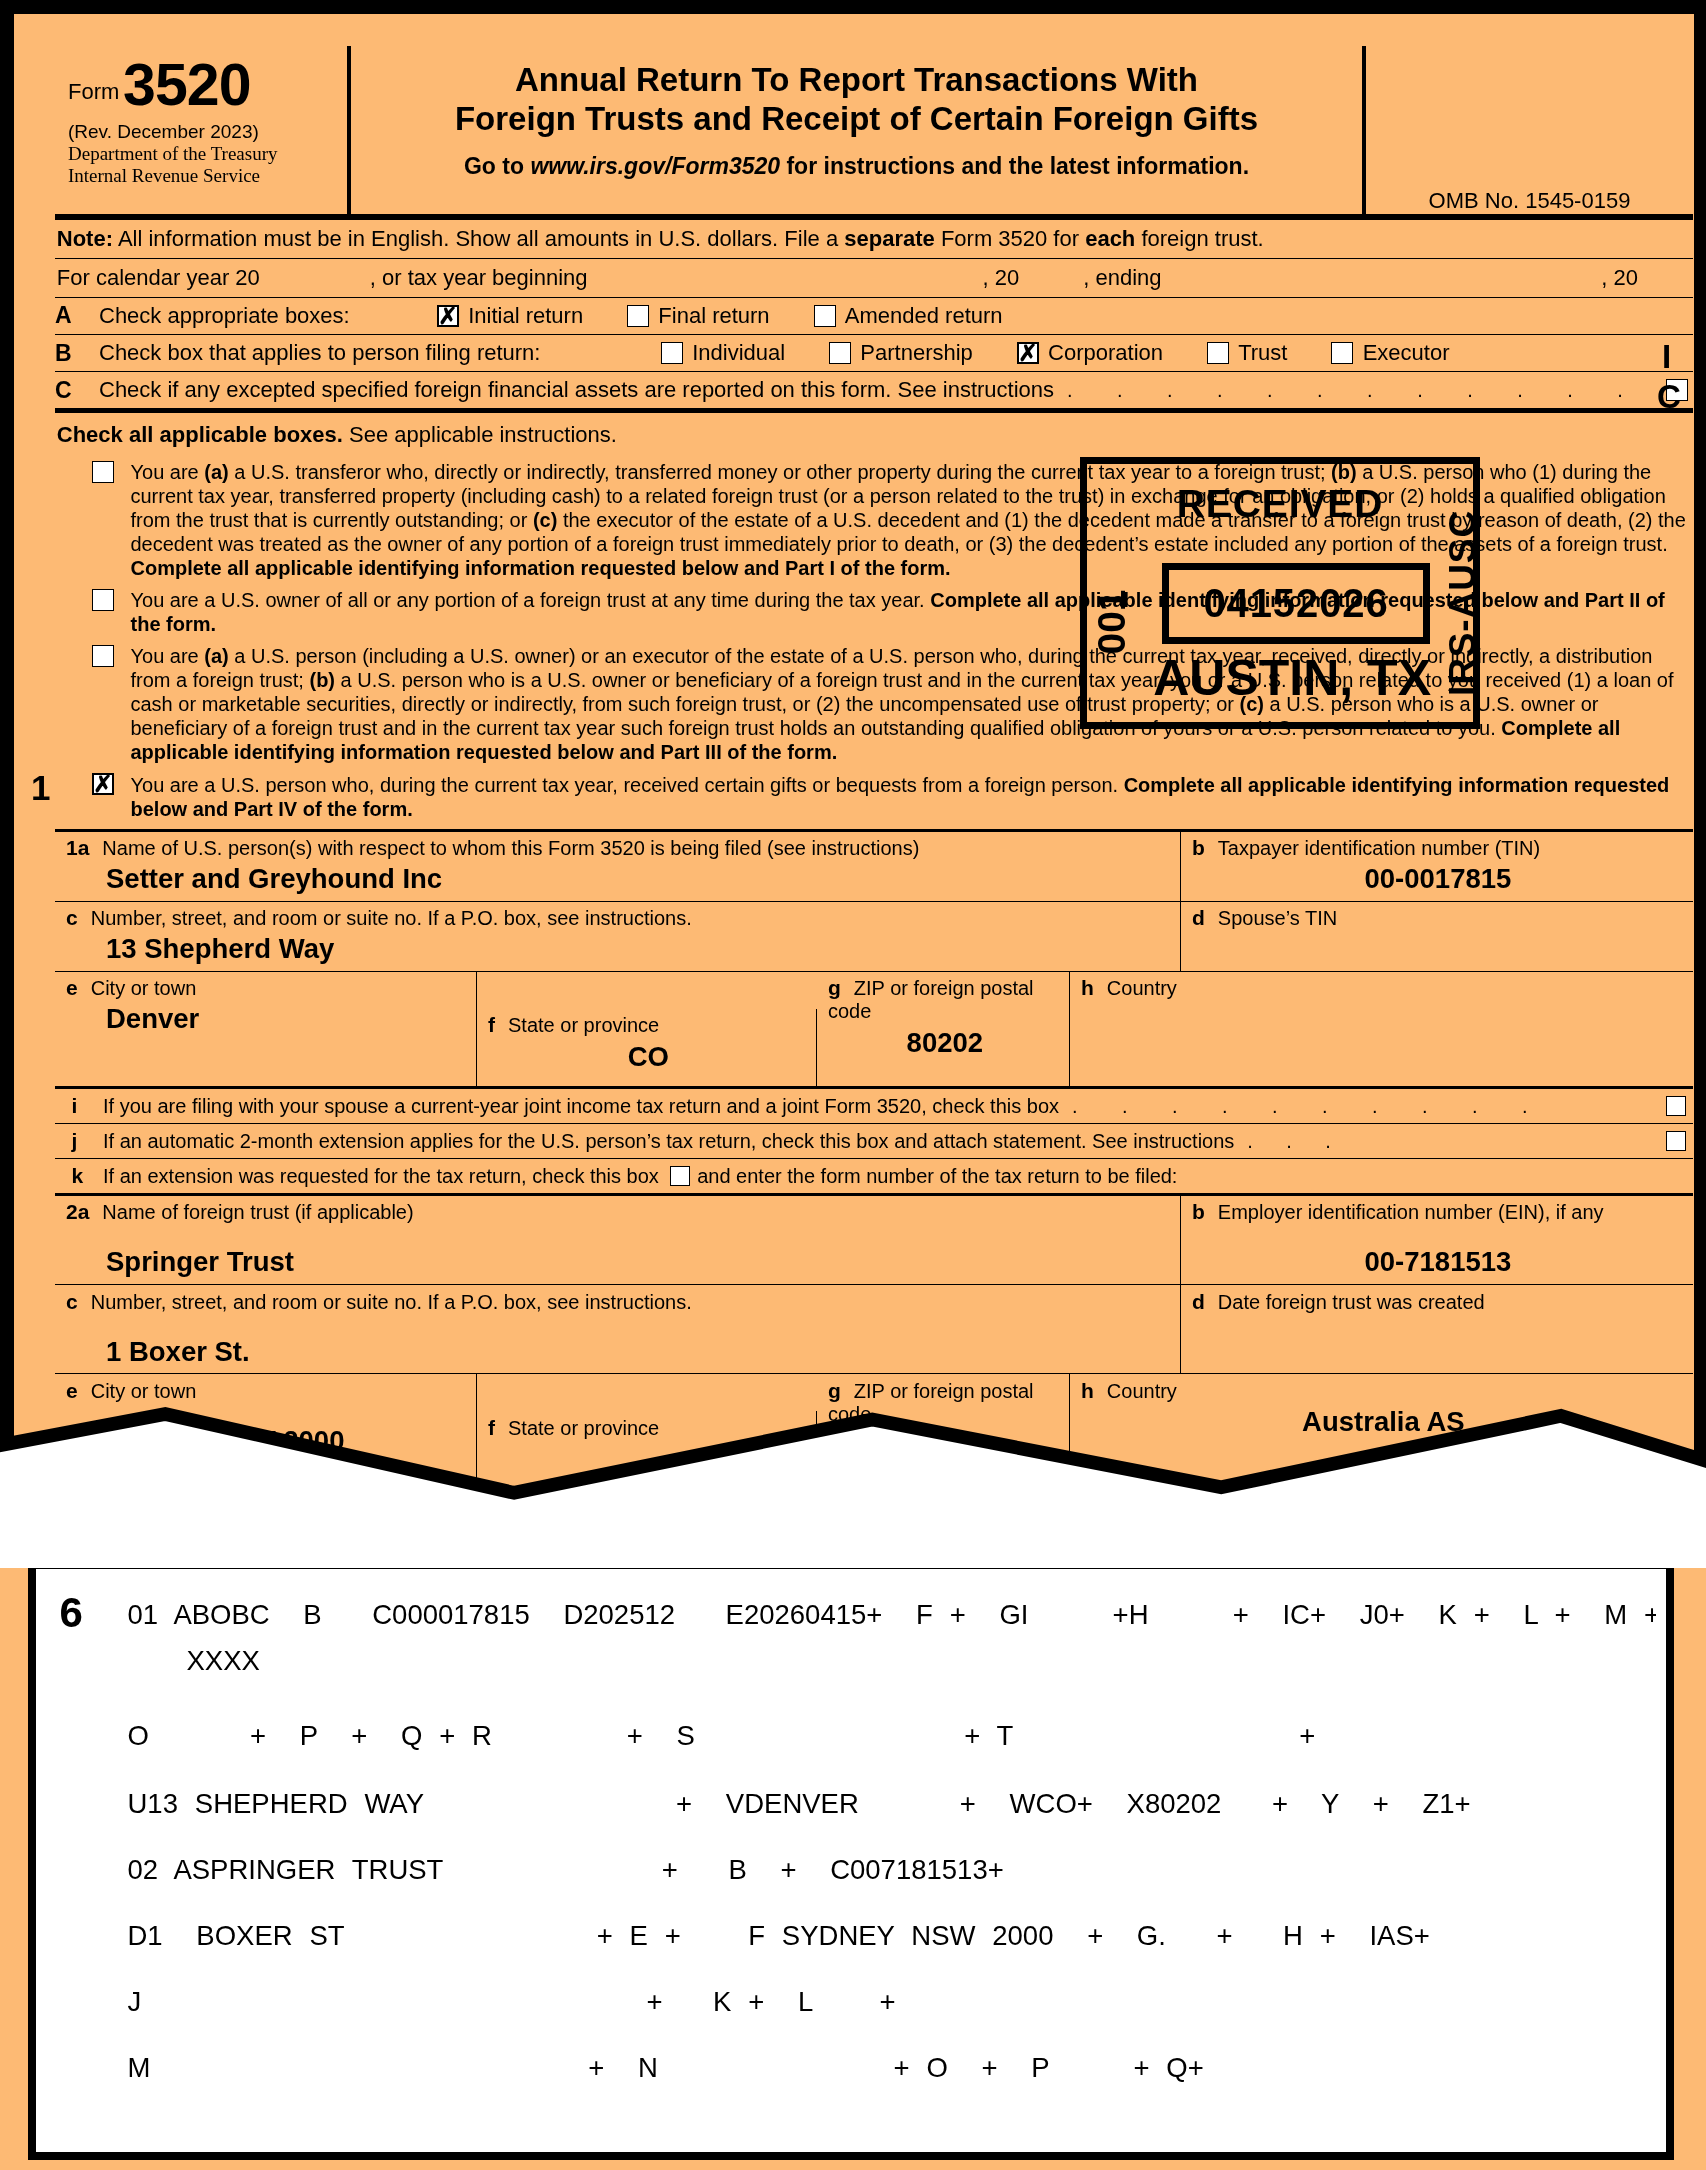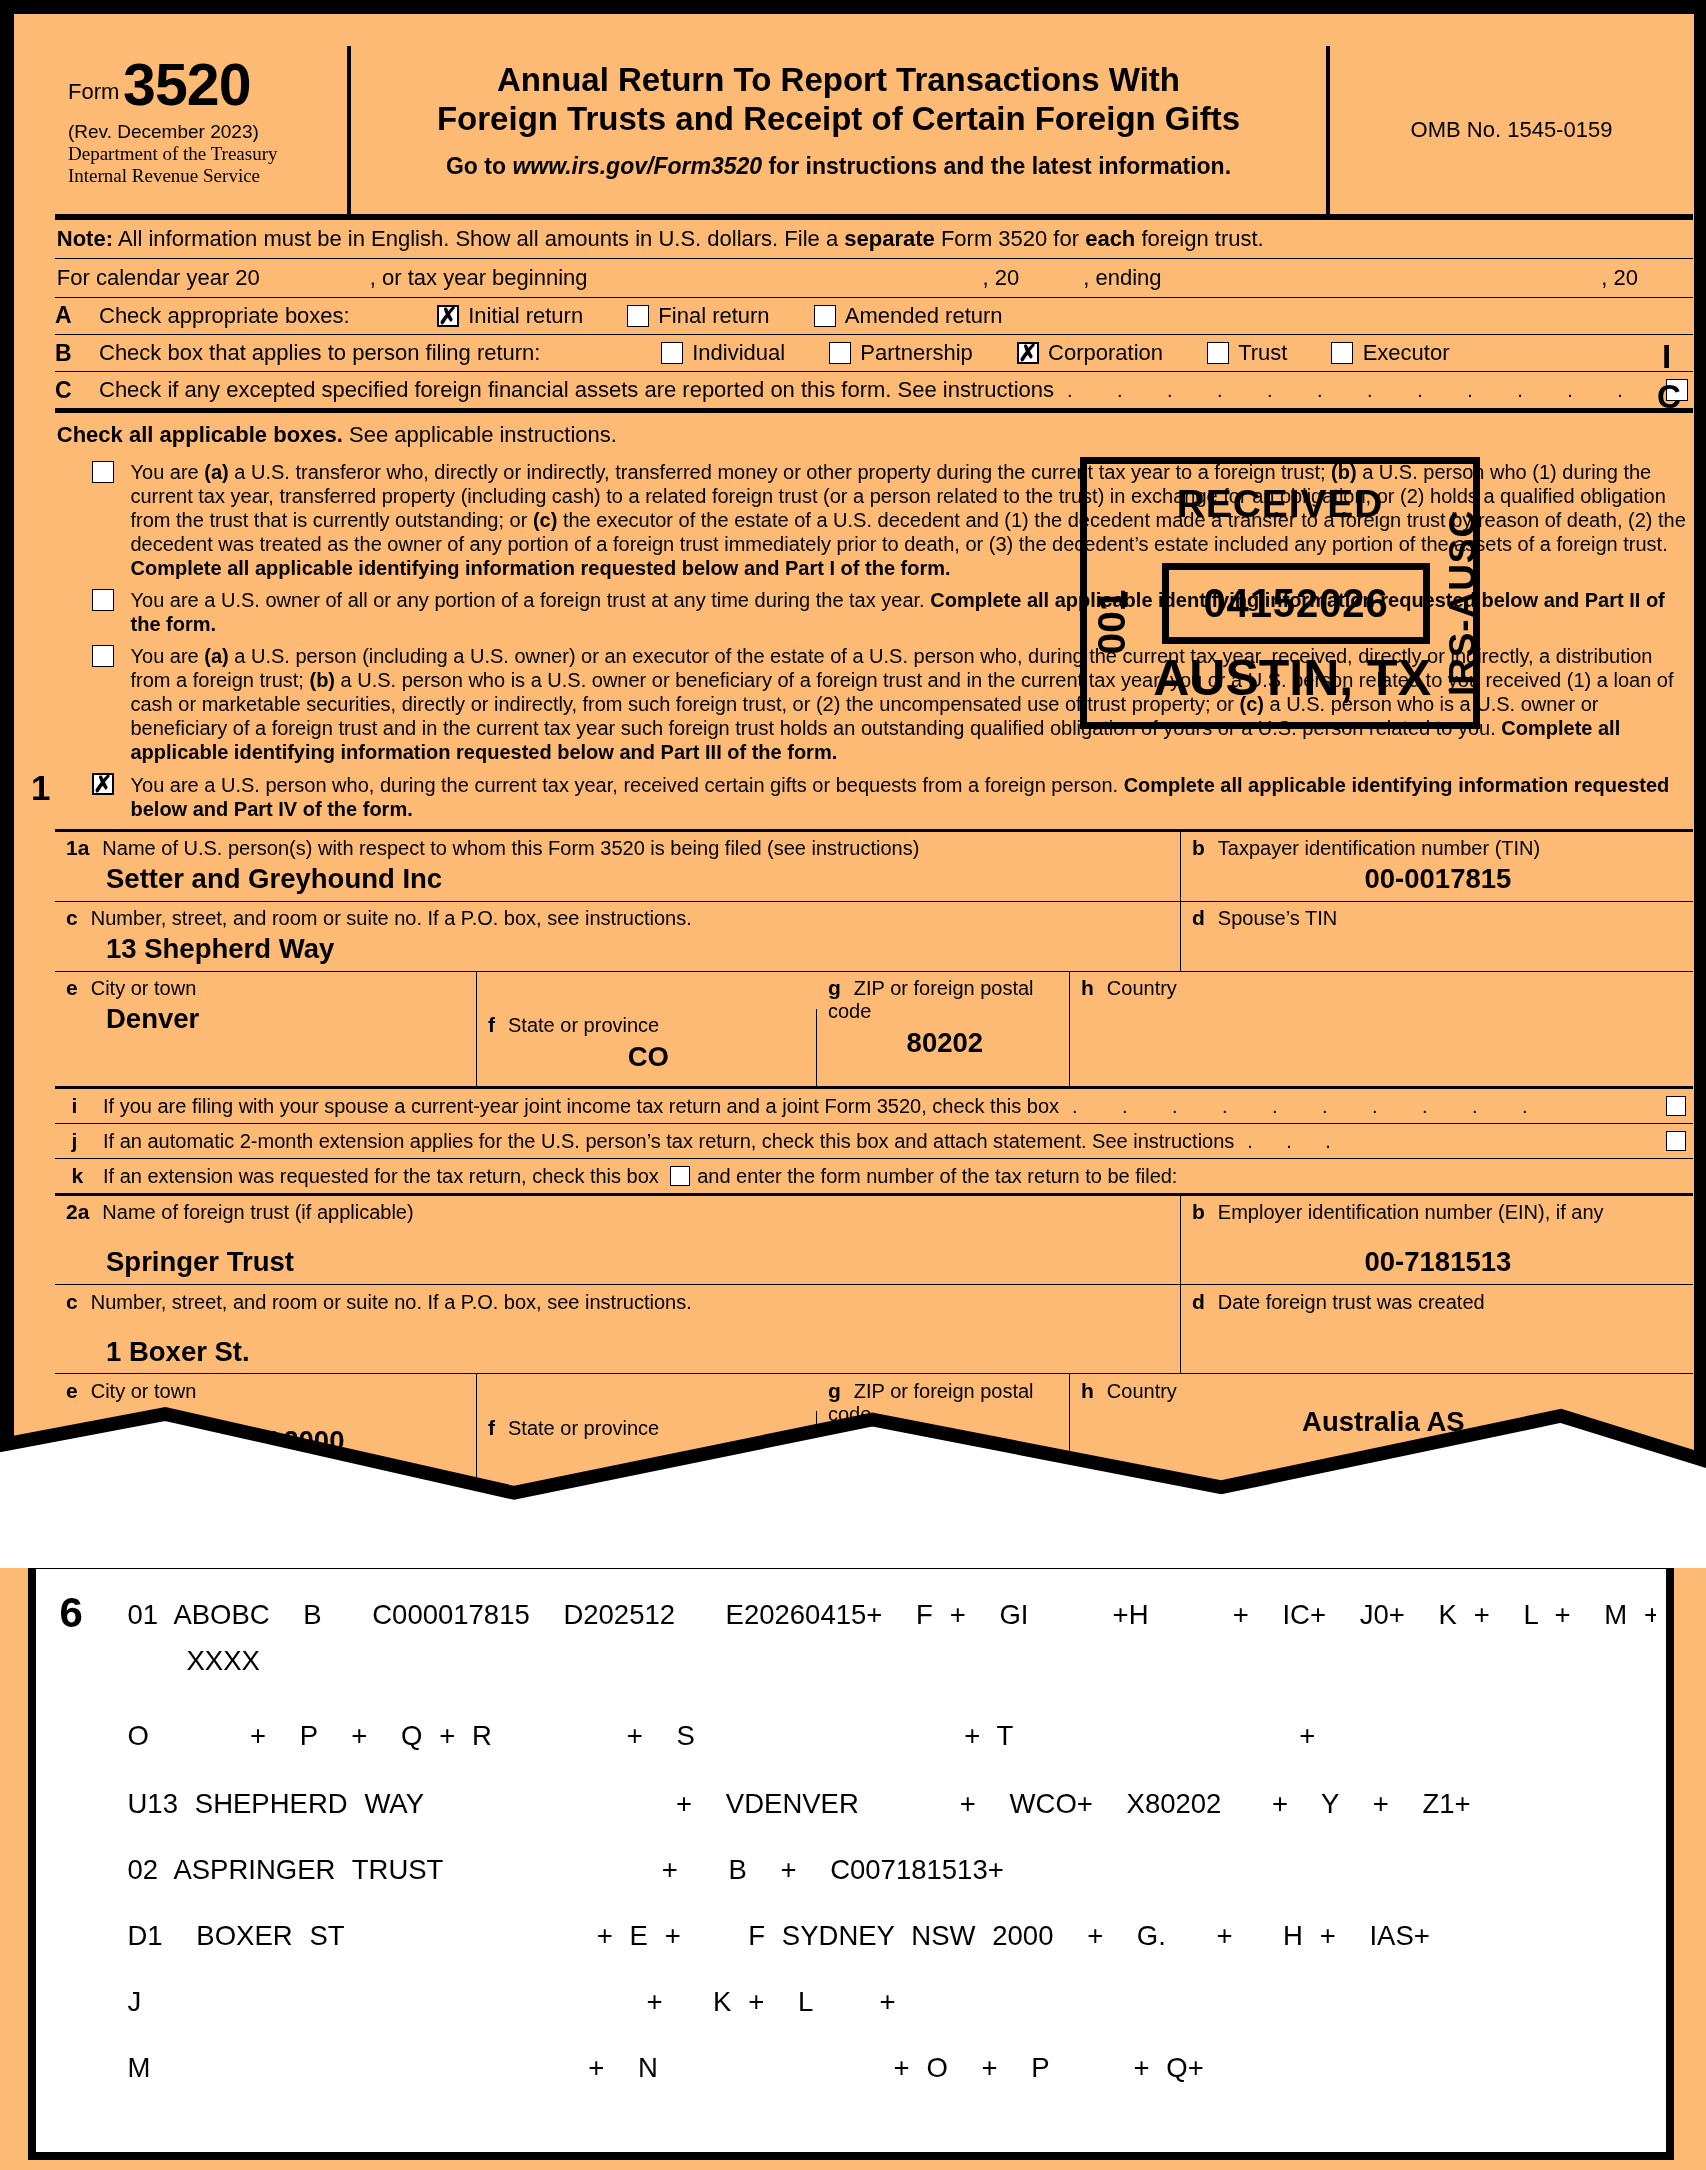--- a/index.html
+++ b/index.html
@@ -20,21 +20,21 @@
   .hdr-left{width:296px;border-right:4.6px solid #000;padding:13px 9.2px 5.5px 13px;}
   .form-line{display:flex;align-items:flex-end;}
   .form-word{font-size:22px;padding-bottom:7.3px;}
   .form-num{font-size:59px;font-weight:bold;letter-spacing:-0.9px;line-height:0.9;margin-left:3.7px;}
   .rev{font-size:19px;margin-top:9.2px;}
   .dept{font-size:19px;line-height:1.15;font-family:Liberation Serif, serif;}
   .hdr-mid{flex:1;text-align:center;padding-top:14.7px;}
   .title{font-size:33px;font-weight:bold;line-height:1.18;}
   .goto{font-size:23px;font-weight:bold;margin-top:14.7px;}
   .url{font-style:italic;}
-  .hdr-right{width:367px;border-left:4.6px solid #000;display:flex;align-items:center;justify-content:center;}
+  .hdr-right{width:331px;border-left:4.6px solid #000;display:flex;align-items:flex-end;justify-content:center;}
   .omb{font-size:22px;}
 
   
   .note-row{border-bottom:1.8px solid #000;padding:6.4px 0 5.5px 1.8px;font-size:22px;}
   .bold{font-weight:bold;}
   .cal-row{border-bottom:1.8px solid #000;padding:6.4px 0 5.5px 1.8px;font-size:22px;display:flex;align-items:baseline;}
   .sp1{width:110px;} .sp2{width:395px;} .sp3{width:64px;} .sp4{flex:1;} .sp5{width:55px;}
 
   .check-row{display:flex;align-items:center;border-bottom:1.8px solid #000;padding:4.6px 0;font-size:22px;}
   .row-id{width:44px;font-weight:bold;font-size:23px;flex:none;}

